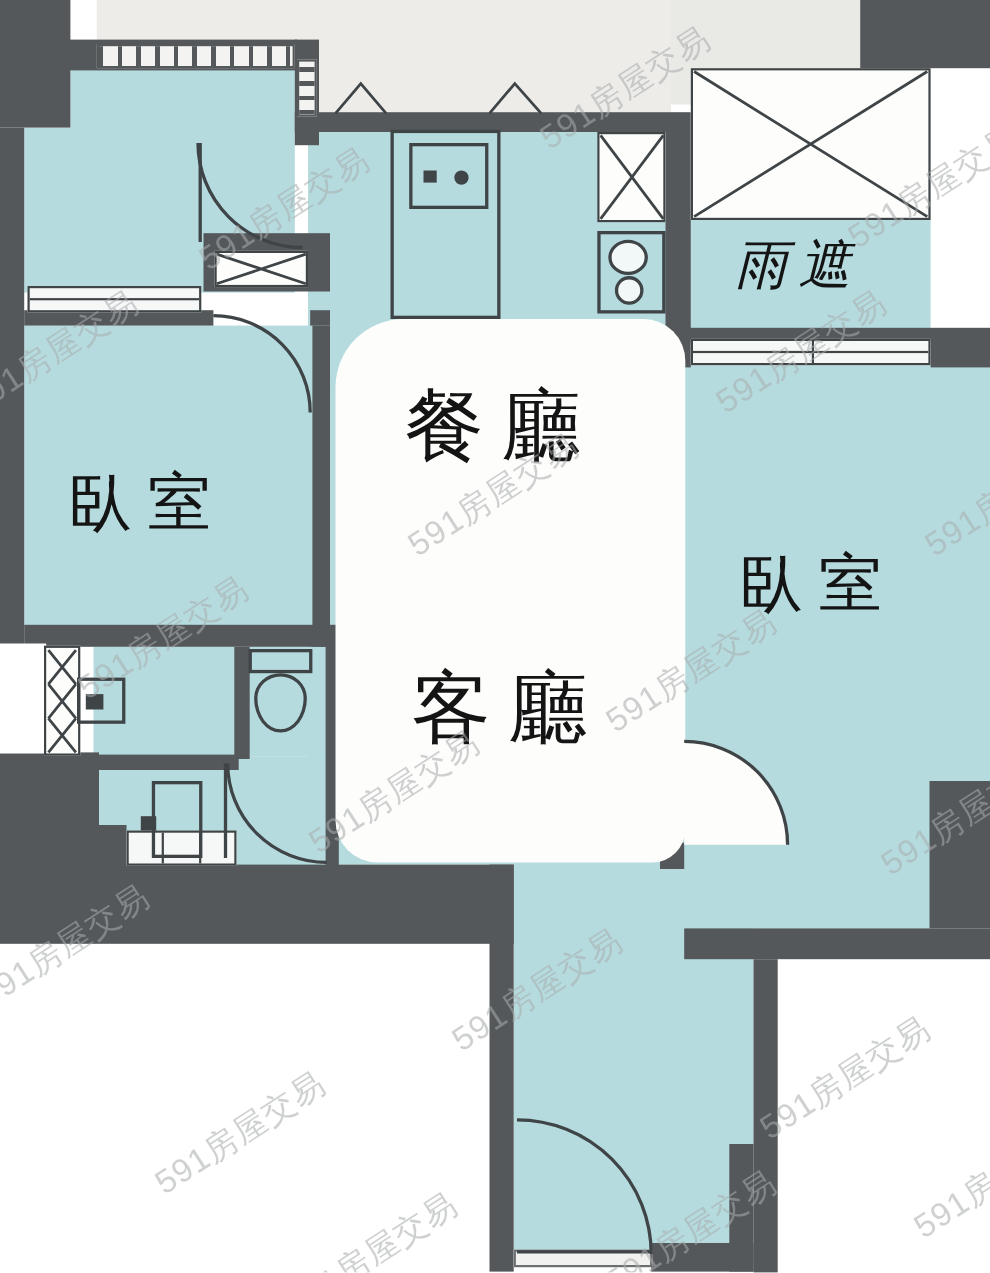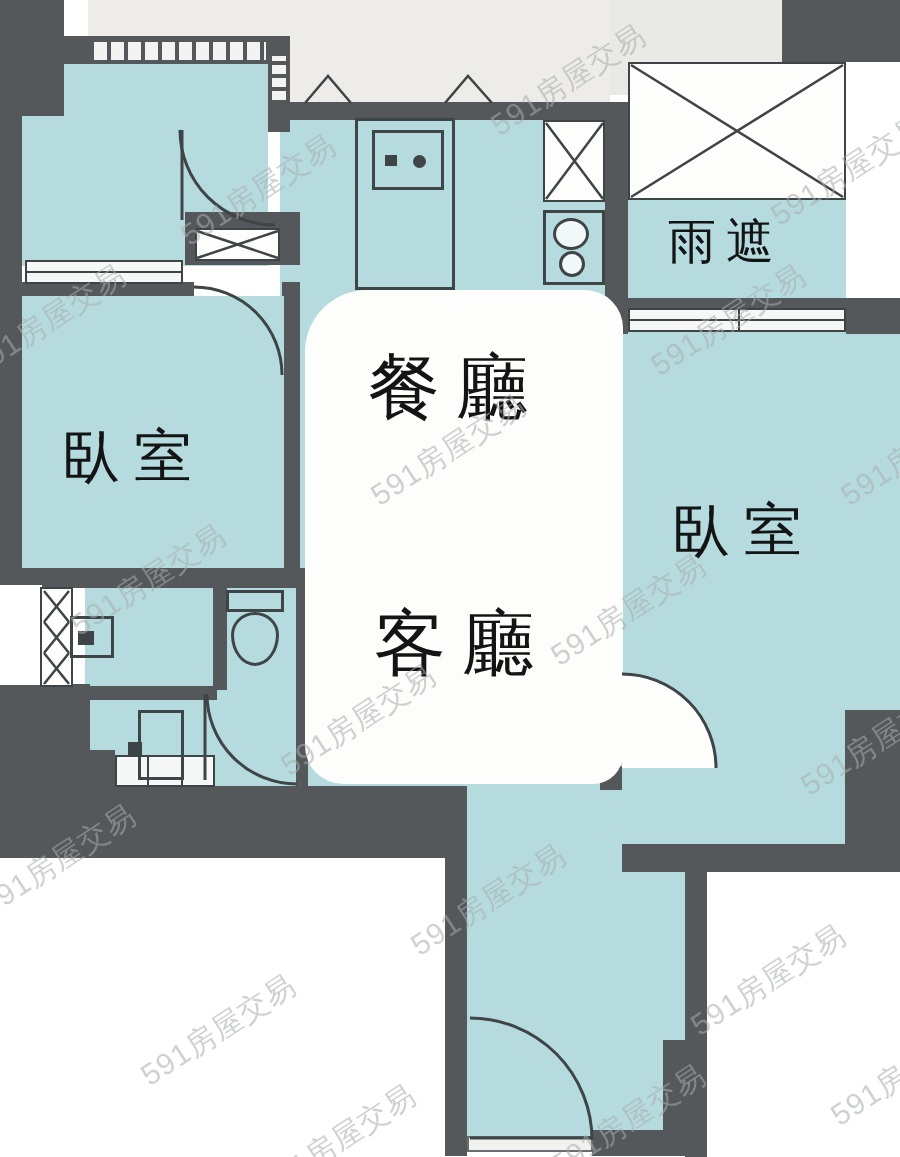--- a/index.html
+++ b/index.html
@@ -142,21 +142,21 @@
       <path d="M470,1138 L592,1138"></path>
 
       <path d="M305,103 L328,76 L351,103" stroke-width="2.5"></path>
       <path d="M445,103 L468,76 L492,103" stroke-width="2.5"></path>
     </g>
 
     <path d="M622,674 A94,94 0 0 1 716,768 L622,768 Z" fill="#fdfdfc" stroke="none"></path>
     <path d="M622,674 A94,94 0 0 1 716,768" fill="none" stroke="#3f4447" stroke-width="3"></path>
   </svg>
 
-  <div class="room-label" style="left:668px;top:218px;font-size:48px;letter-spacing:10px;">雨遮</div>
+  <div class="room-label" style="left:668px;top:218px;font-size:48px;letter-spacing:10px;font-style:italic;">雨遮</div>
   <div class="room-label" style="left:62px;top:428px;font-size:58px;letter-spacing:14px;">臥室</div>
   <div class="room-label" style="left:672px;top:502px;font-size:58px;letter-spacing:14px;">臥室</div>
   <div class="room-label" style="left:368px;top:352px;font-size:72px;letter-spacing:16px;">餐廳</div>
   <div class="room-label" style="left:374px;top:608px;font-size:72px;letter-spacing:16px;">客廳</div>
 
   <div id="wm-layer">
       <div class="wm" style="left: -40px; top: 300px;">591房屋交易</div>
       <div class="wm" style="left: 170px; top: 170px;">591房屋交易</div>
       <div class="wm" style="left: 480px; top: 60px;">591房屋交易</div>
       <div class="wm" style="left: 760px; top: 150px;">591房屋交易</div>

